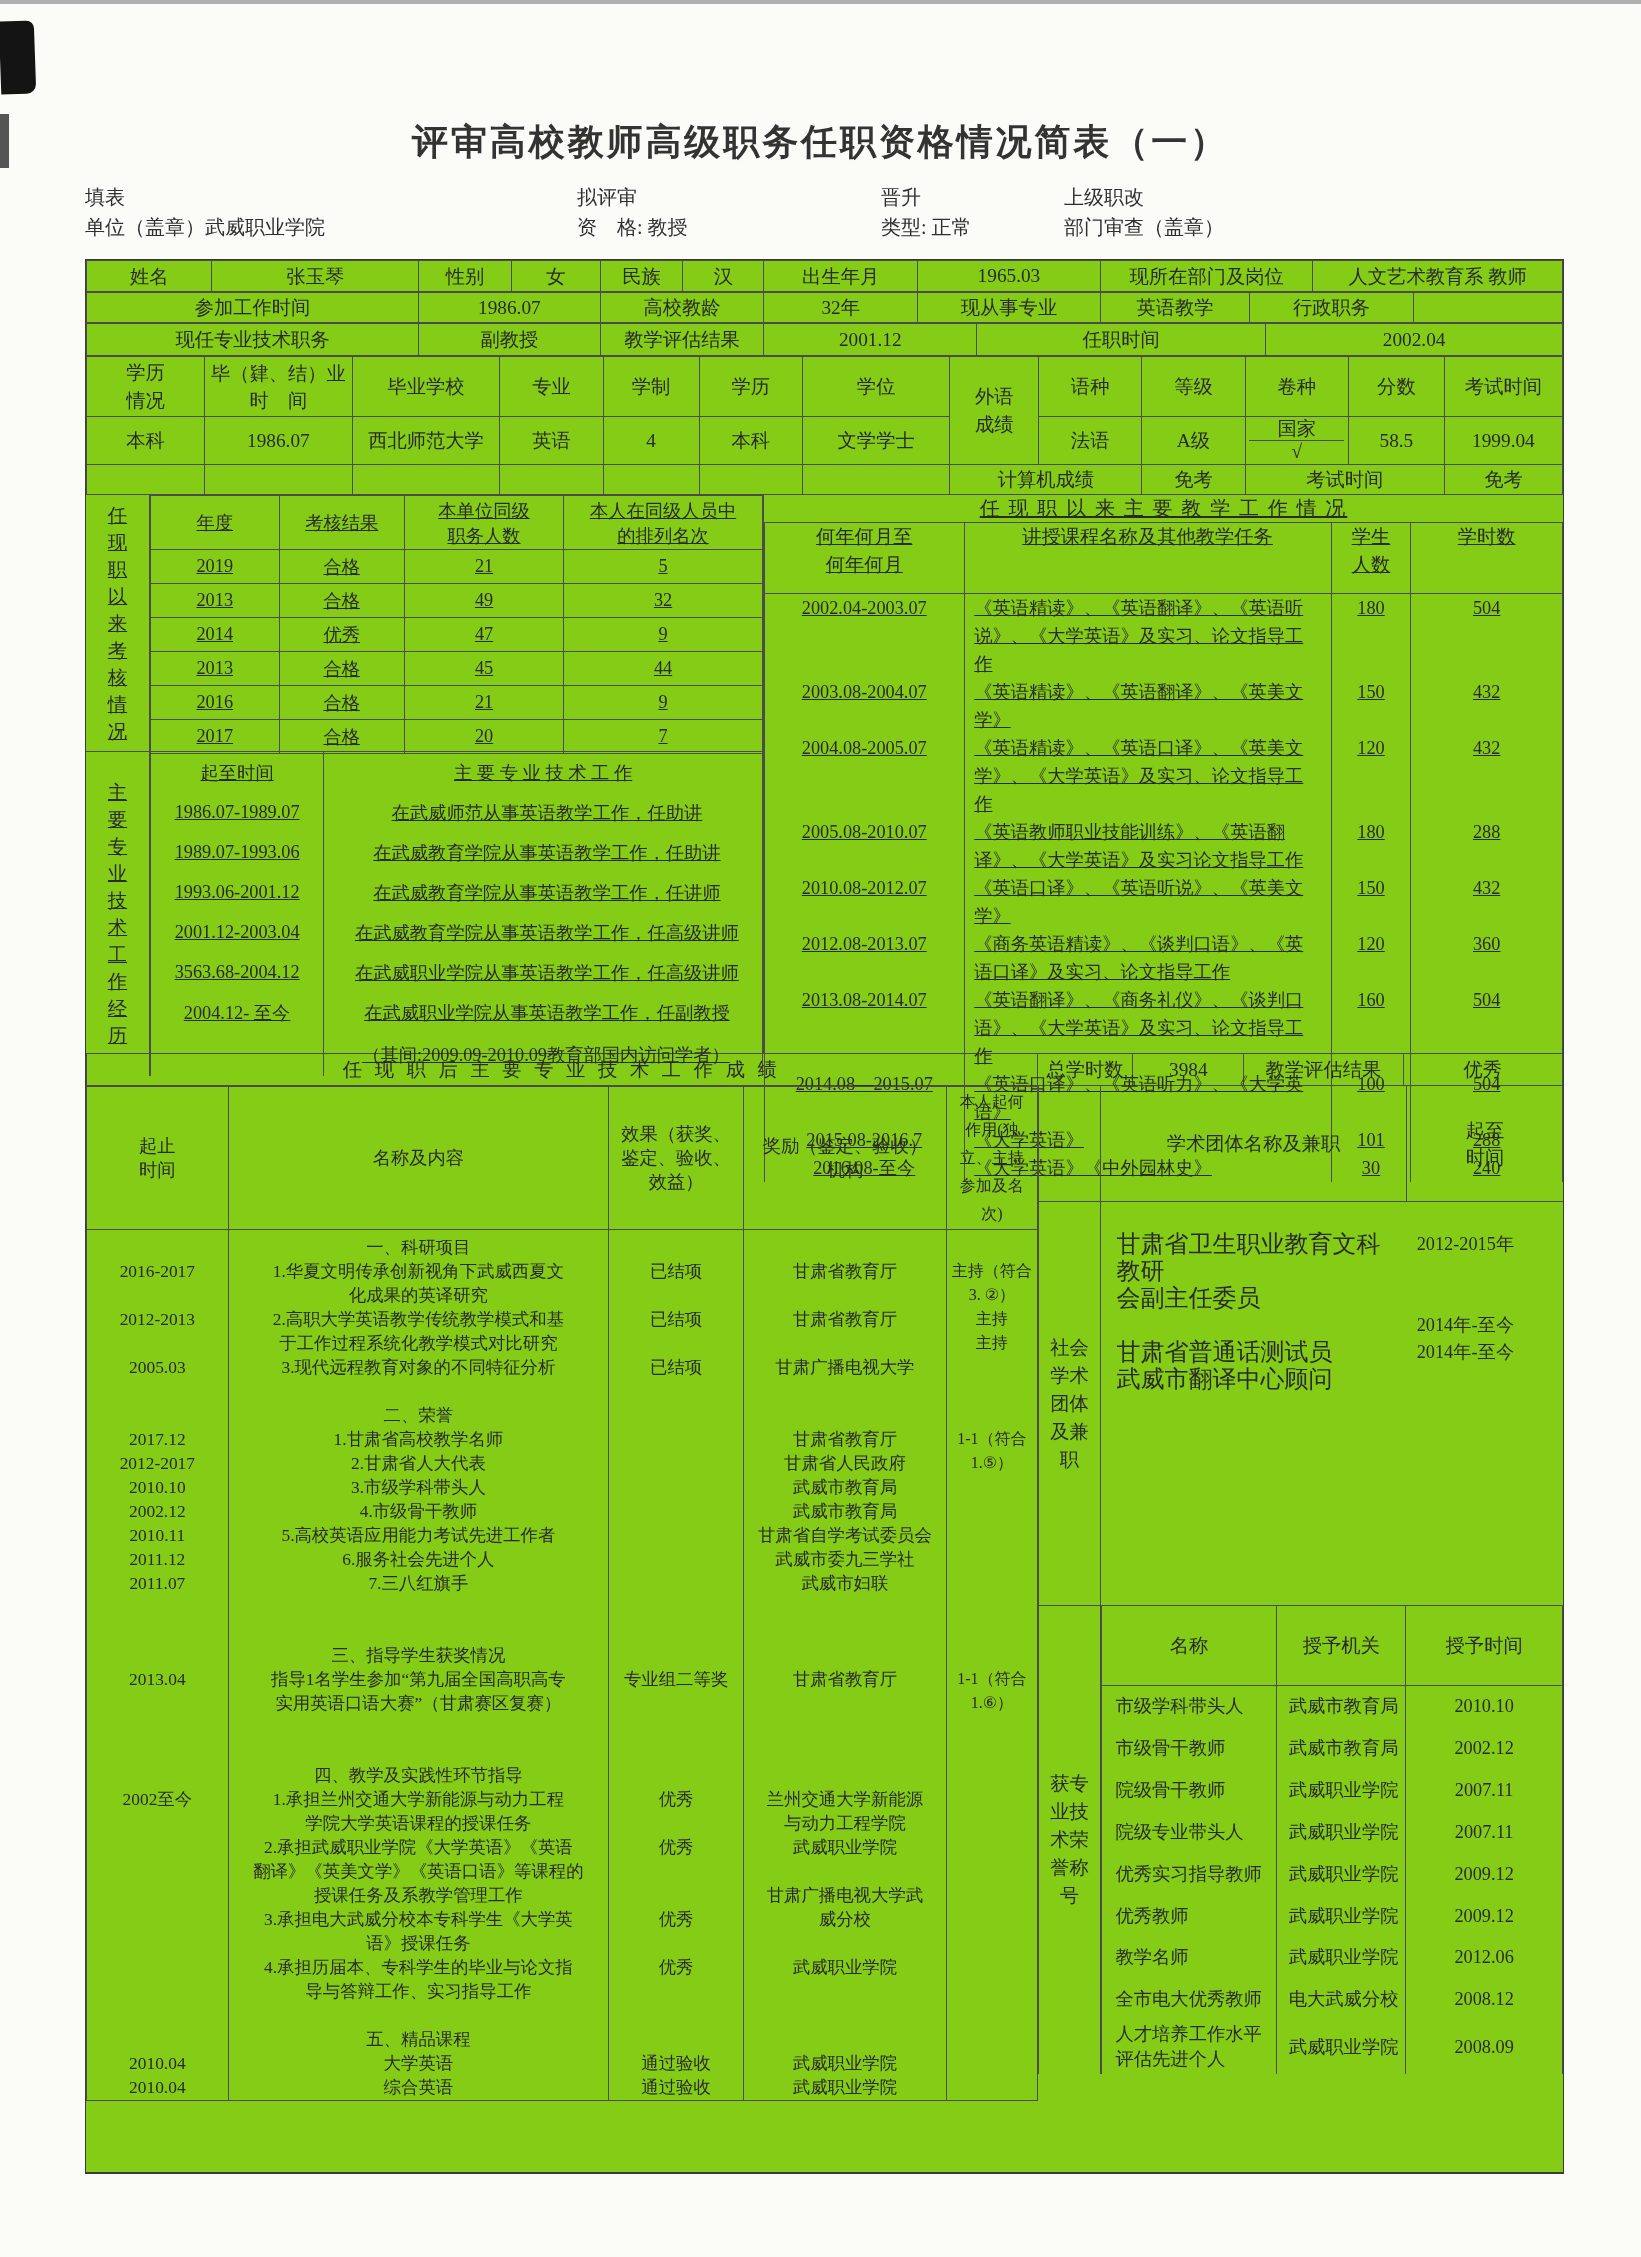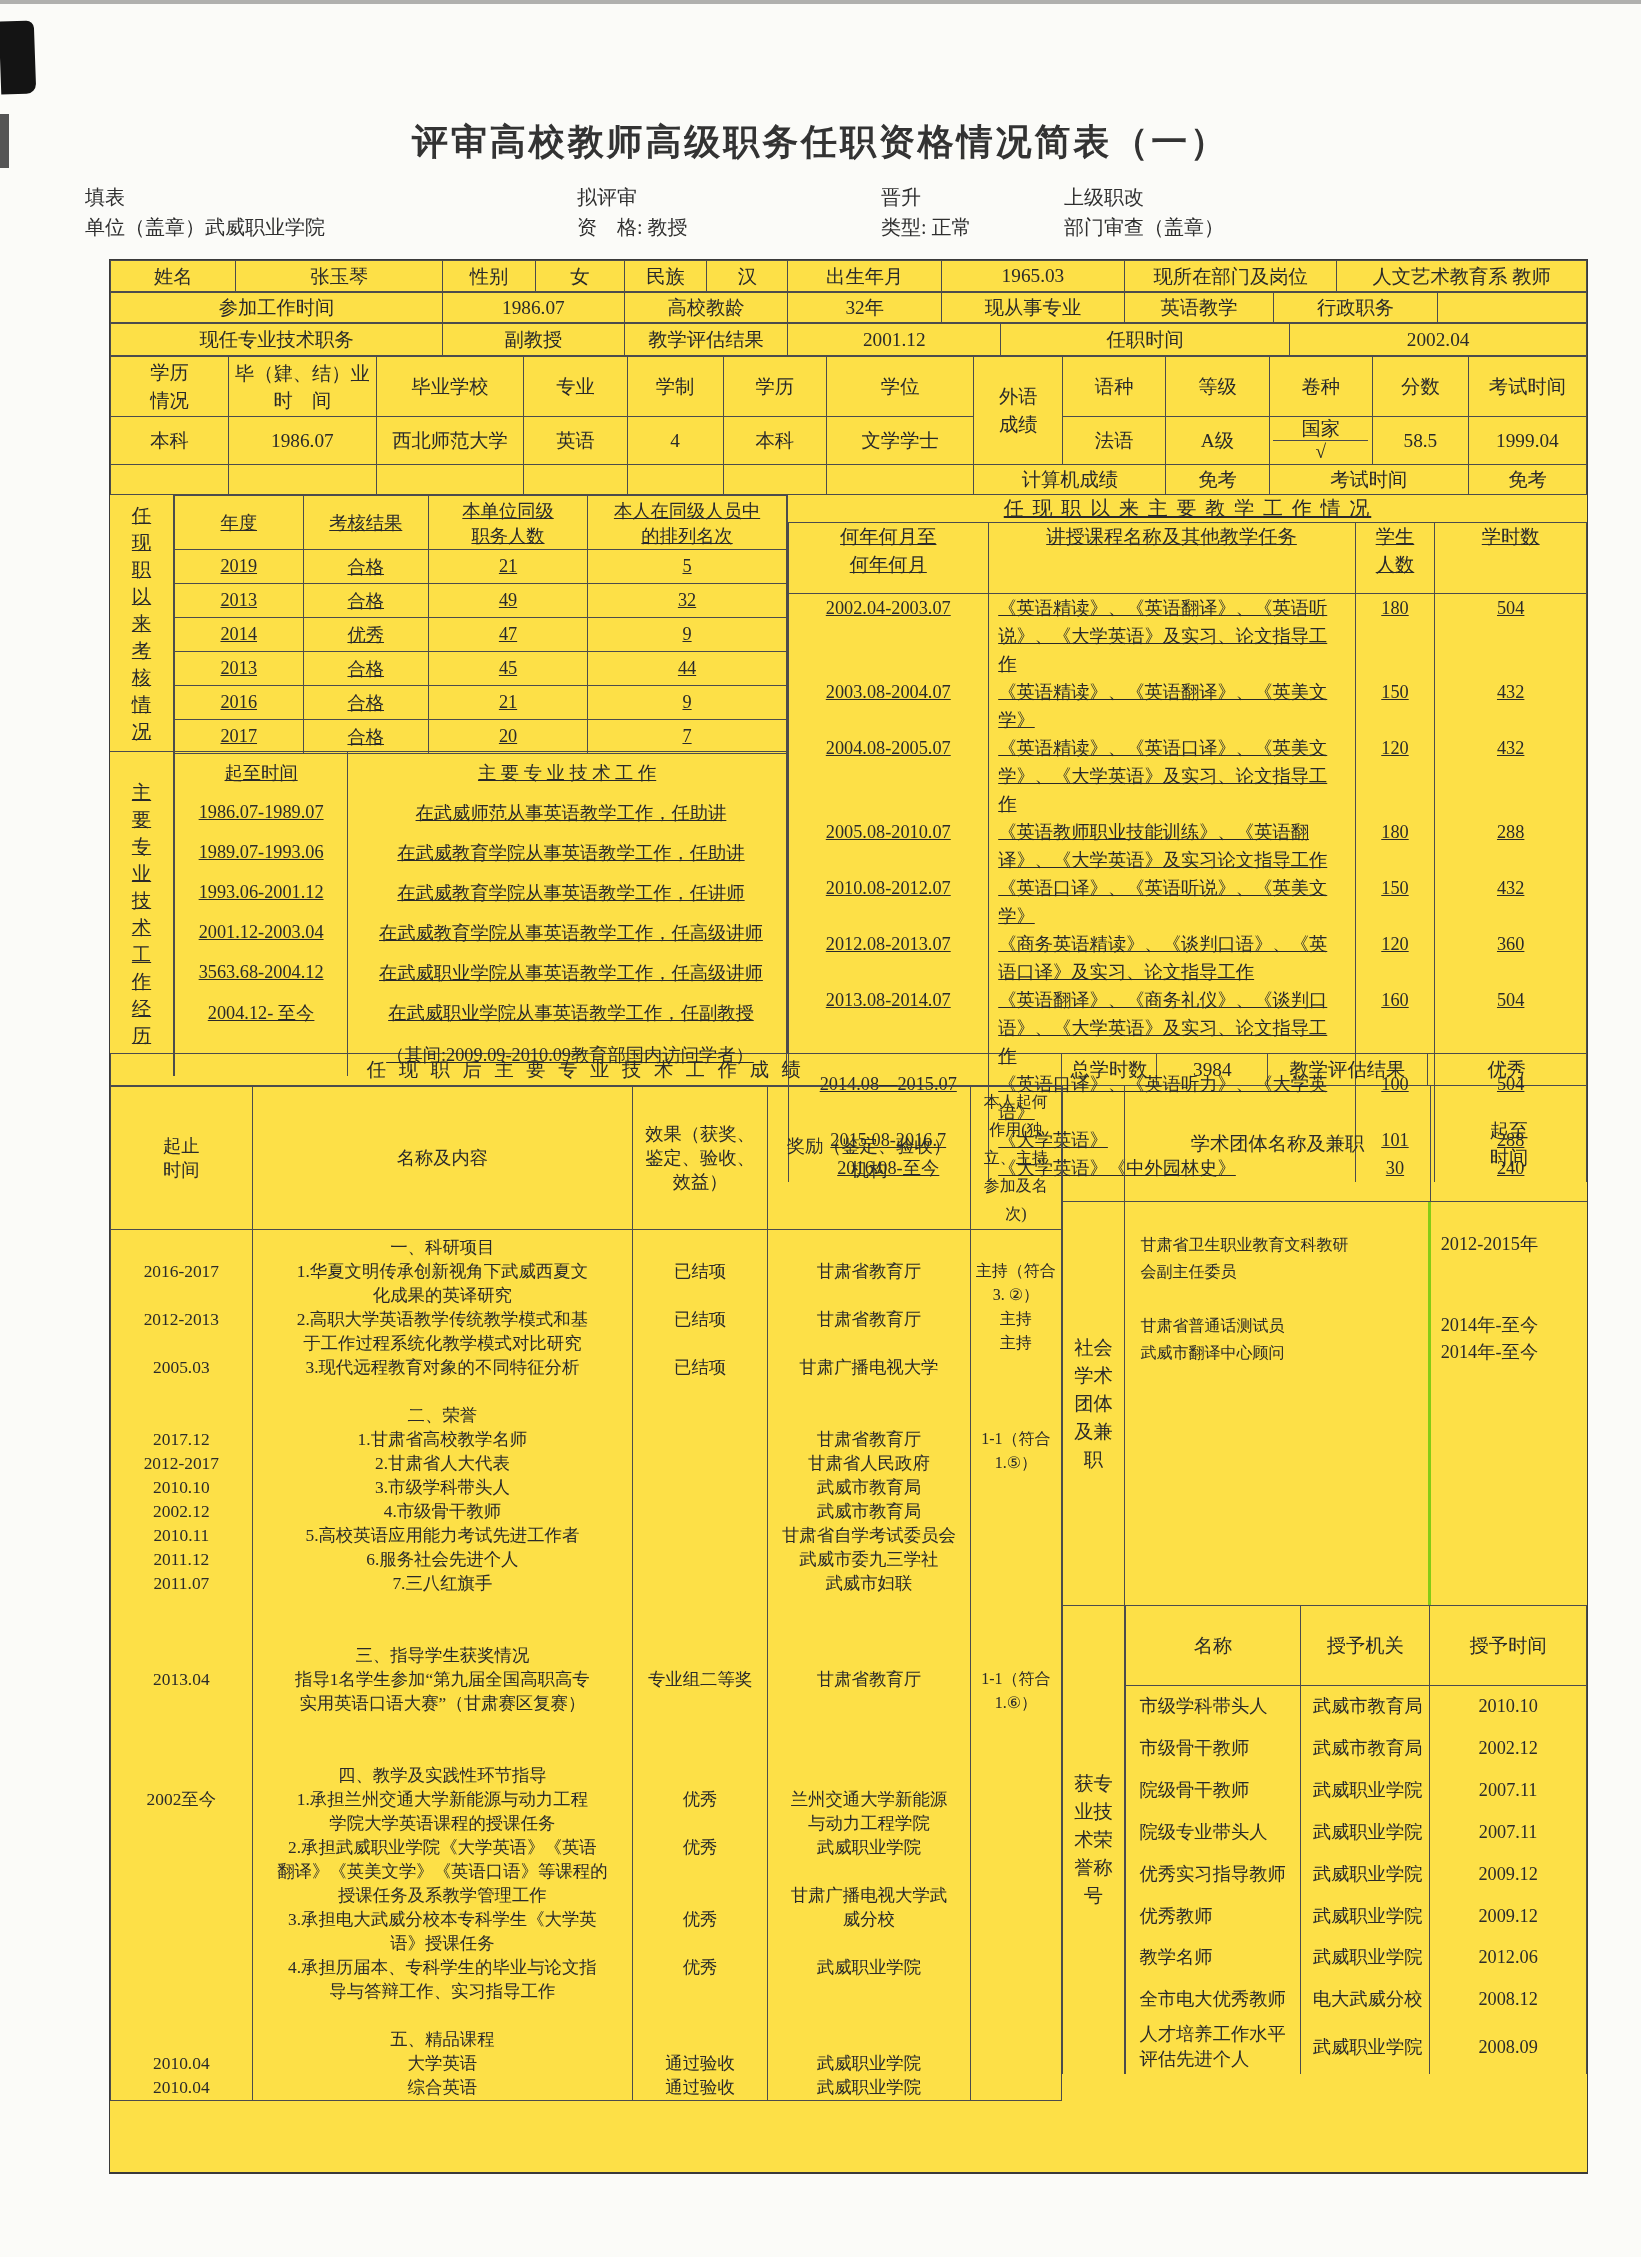--- a/index.html
+++ b/index.html
@@ -8,21 +8,21 @@
   
   .art-topline{position:absolute;top:0;left:0;width:100%;height:3.9px;background:#555;opacity:.45;}
   .art-blob1{position:absolute;left:0;top:21px;width:35px;height:73px;background:#141414;border-radius:0 7.7px 9.7px 0;transform:rotate(-2deg);}
   .art-blob2{position:absolute;left:0;top:114px;width:8.7px;height:54px;background:#2c2c2c;opacity:.8;}
 
   .title{padding-top:118px;text-align:center;font-size:36px;font-weight:700;letter-spacing:2.9px;color:#333;}
   .hdr{display:flex;width:1479px;margin:15.4px 0 0 85px;font-size:20px;line-height:30px;color:#2f2f2f;}
   .hdr .blk1{width:492px;}.hdr .blk2{width:304px;}.hdr .blk3{width:183px;}.hdr .blk4{flex:1;}
   .hdr div span{display:block;}
 
-  .main{position:absolute;left:85px;top:259px;width:1479px;height:1915px;border:1.9px solid #3a3a3a;border-bottom-width:2.9px;background:#fde047;box-sizing:border-box;margin-left:24px;}
+  .main{position:absolute;left:85px;top:259px;width:1479px;height:1915px;border:1.9px solid #3a3a3a;border-bottom-width:2.9px;background:#84cc16;box-sizing:border-box;}
   table.t{border-collapse:collapse;width:100%;table-layout:fixed;}
   .t td{border:1px solid #4c4c4c;font-size:19.3px;text-align:center;vertical-align:middle;padding:1px 3.9px;overflow:hidden;color:#2a2a2a;}
   .ml{white-space:pre-line;}
   .left{text-align:left;}
   .vchar{display:inline-block;width:21px;word-break:break-all;line-height:27px;text-align:center;}
   .vchar2{display:inline-block;width:42px;word-break:break-all;line-height:28px;text-align:center;}
 
   .t1 tr{height:31px;} .t2 tr{height:30px;} .t3 tr{height:32px;}
   .t-edu .hrow{height:60px;} .t-edu .vrow{height:46px;} .t-edu .crow{height:29px;}
   .t-edu td{font-size:19.3px;}
@@ -66,21 +66,21 @@
   .c-agencies{text-align:left;padding-left:7.7px;}
   .c-roles{text-align:left;padding-left:3.9px;font-size:16px !important;}
 
   .b4-right{flex:1;display:flex;flex-direction:column;}
   .b4r-header{height:116px;display:flex;border-bottom:1px solid #4c4c4c;box-sizing:border-box;}
   .b4rh-spacer{width:62px;border-right:1px solid #4c4c4c;box-sizing:border-box;}
   .b4rh-name{flex:1;border-right:1px solid #4c4c4c;display:flex;align-items:center;justify-content:center;font-size:19.3px;box-sizing:border-box;}
   .b4rh-period{width:156px;display:flex;align-items:center;justify-content:center;font-size:19.3px;white-space:pre-line;text-align:center;}
   .b4r-member{height:404px;display:flex;border-bottom:1px solid #4c4c4c;box-sizing:border-box;}
   .vlabel2{width:62px;border-right:1px solid #4c4c4c;display:flex;align-items:center;justify-content:center;font-size:19.3px;box-sizing:border-box;}
-  .member-names{flex:1;border-right:3px solid #84cc16;padding:29px 0 0 15.4px;font-size:16px;line-height:27px;white-space:pre-line;box-sizing:border-box;}
+  .member-names{flex:1;border-right:3px solid #84cc16;padding:29px 0 0 15.4px;font-size:24px;line-height:27px;white-space:pre-line;box-sizing:border-box;}
   .member-periods{width:156px;padding:29px 0 0 9.7px;font-size:18.3px;line-height:27px;white-space:pre-line;box-sizing:border-box;}
   .b4r-honor{flex:1;display:flex;}
   .t-honor{flex:1;}
   .t-honor .hrow td{height:75px;border-bottom:1px solid #4c4c4c;font-size:19.3px;}
   .t-honor tbody td{border-top:none;border-bottom:none;font-size:18.3px;line-height:25px;height:39px;vertical-align:middle;}
   .t-honor .c-hname{text-align:left;padding-left:13.5px;}
   .t-honor .c-hagency{text-align:left;padding-left:11.6px;}
 </style>
 </head>
 <body>

